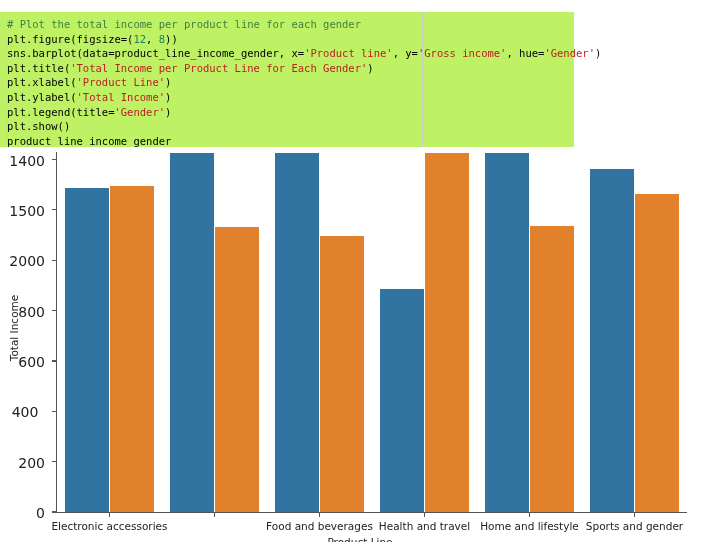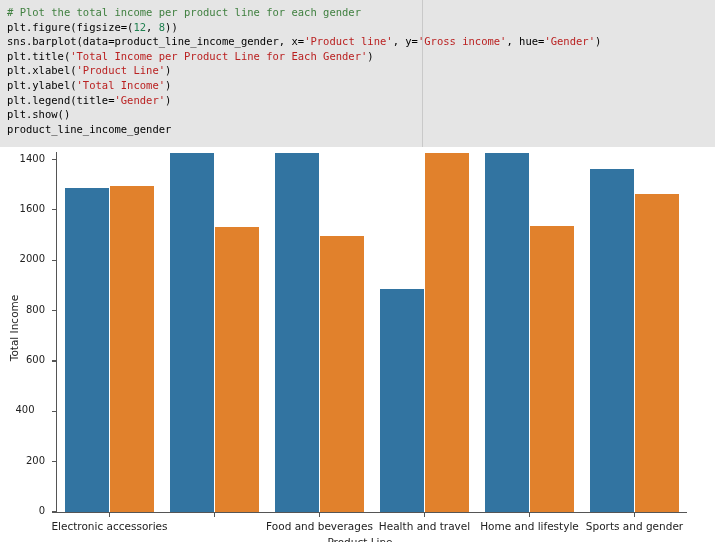--- a/index.html
+++ b/index.html
@@ -6,22 +6,22 @@
   body{
     width:720px;height:542px;
     background:#ffffff;
     font-family:"DejaVu Sans", sans-serif;
     overflow:hidden;
     position:relative;
   }
 
   
   #code-cell{
-    position:absolute;left:0;top:0;width:715px;height:147px;
-    background:#e5e5e5;
+    position:absolute;left:0;top:12px;width:574px;height:147px;
+    background:#bef264;
     box-sizing:border-box;
   }
   #code-divider{
     position:absolute;left:422px;top:0;width:1px;height:147px;
     background:#c9c9c9;
   }
   #code-text{
     position:absolute;left:7px;top:5px;
     font-family:"DejaVu Sans Mono", monospace;
     font-size:10.5px;
@@ -71,21 +71,21 @@
     position:absolute;bottom:0;
   }
   .bar.m{background:#3274a1;}
   .bar.f{background:#e1812c;}
 
   .ytick-line{
     position:absolute;width:4px;height:1.2px;background:#555555;left:52px;
   }
   .ytick-label{
     position:absolute;right:0;
-    font-size:10px;color:#222222;
+    font-size:14px;color:#222222;
     text-align:right;
     width:40px;
   }
   #ytick-wrap{position:absolute;left:0;top:0;width:52px;height:395px;}
 
   .xtick-line{
     position:absolute;top:366px;width:1.2px;height:4px;background:#555555;
   }
   .xtick-label{
     position:absolute;top:373px;
@@ -126,21 +126,21 @@
       <div class="ytick-label" style="top: 307.65px; left: 5px;">200</div>
       <div class="ytick-line" style="top: 263.701px;"></div>
       <div class="ytick-label" style="top: 257.301px; left: 5px; text-align: center;">400</div>
       <div class="ytick-line" style="top: 213.351px;"></div>
       <div class="ytick-label" style="top: 206.951px; left: 5px;">600</div>
       <div class="ytick-line" style="top: 163.001px;"></div>
       <div class="ytick-label" style="top: 156.601px; left: 5px;">800</div>
       <div class="ytick-line" style="top: 112.652px;"></div>
       <div class="ytick-label" style="top: 106.252px; left: 5px;">2000</div>
       <div class="ytick-line" style="top: 62.3021px;"></div>
-      <div class="ytick-label" style="top: 55.9021px; left: 5px;">1600</div>
+      <div class="ytick-label" style="top: 55.9021px; left: 5px;">1500</div>
       <div class="ytick-line" style="top: 11.9524px;"></div>
       <div class="ytick-label" style="top: 5.55245px; left: 5px;">1400</div>
     </div>
 
   <div id="axis-left"></div>
   <div id="axis-right"></div>
   <div id="axis-bottom"></div>
 
   <div id="plot-area">
       <div class="bar m" title="Male: 1289" style="left: 8.4px; width: 44.1px; height: 324.503px;"></div>

